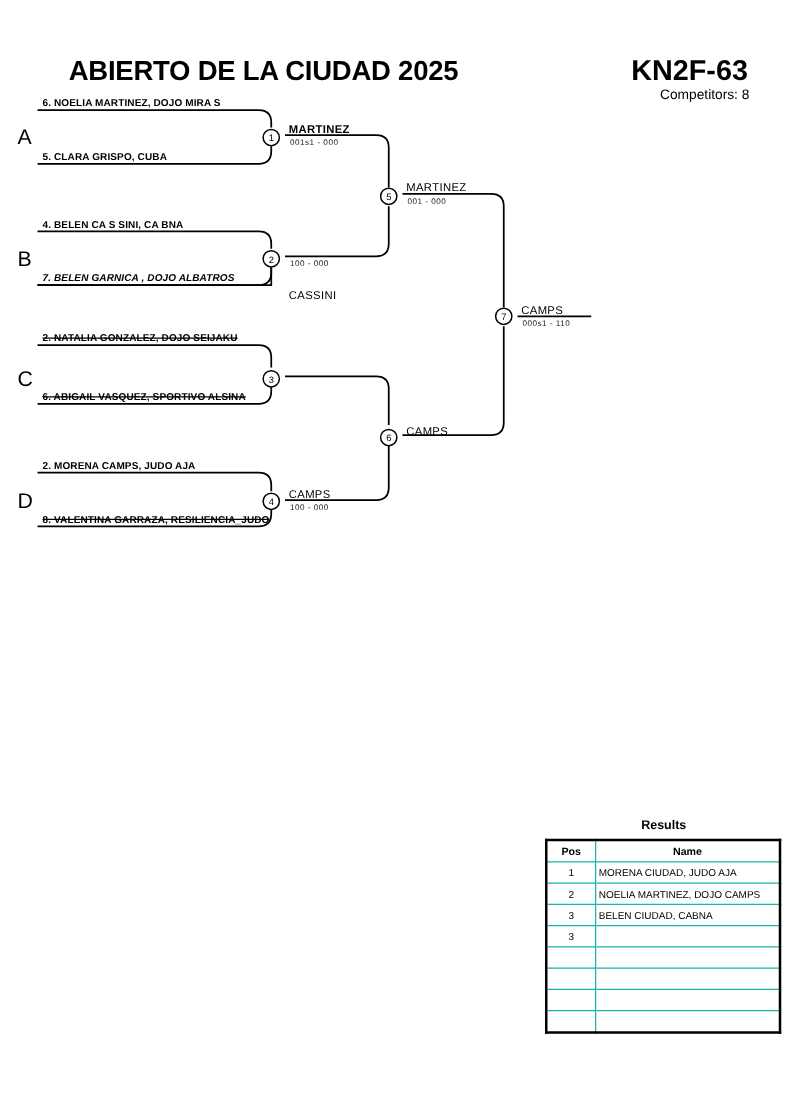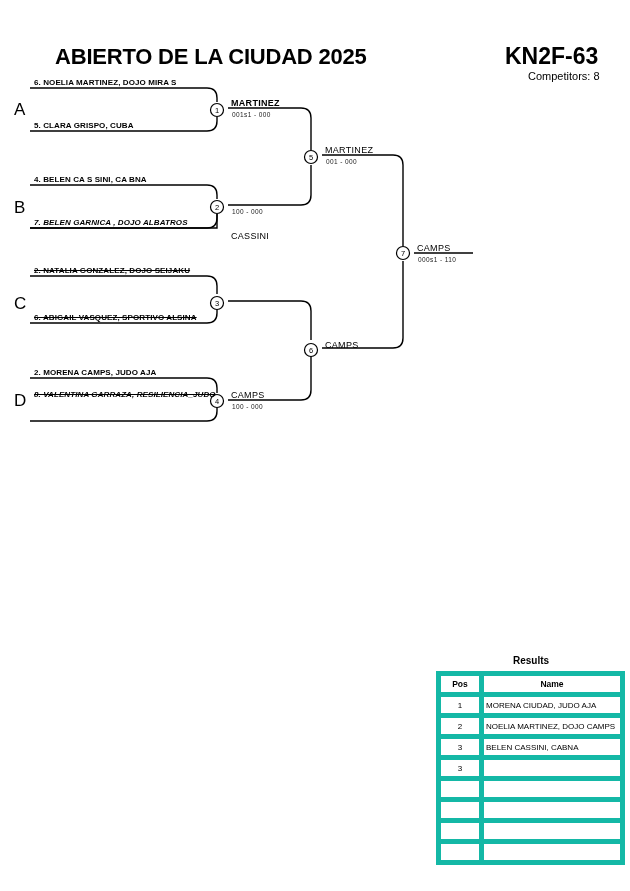--- a/index.html
+++ b/index.html
@@ -117,21 +117,21 @@
     margin-bottom: 5px;
   }
   table.results-table {
     border-collapse: collapse;
     width: 189px;
     border: 2px solid #000;
     table-layout: fixed;
   }
   table.results-table th,
   table.results-table td {
-    border: 5px solid #14b8a6;
+    border: 1px solid #14b8a6;
     height: 16px;
     font-size: 8px;
     font-weight: normal;
     padding: 0 2px;
     overflow: hidden;
     white-space: nowrap;
   }
   table.results-table th {
     font-weight: bold;
     font-size: 8.5px;
@@ -199,21 +199,21 @@
   <div class="grp-letter" style="left:14px; top:294px;">C</div>
   <div class="grp-letter" style="left:14px; top:391px;">D</div>
 
   <div class="seed-name" style="left:34px; top:78px;">6. NOELIA MARTINEZ, DOJO MIRA S</div>
   <div class="seed-name" style="left:34px; top:121px;">5. CLARA GRISPO, CUBA</div>
   <div class="seed-name" style="left:34px; top:175px;">4. BELEN CA S SINI, CA BNA</div>
   <div class="seed-name" style="left:34px; top:218px;font-style:italic;">7. BELEN GARNICA , DOJO ALBATROS</div>
   <div class="seed-name struck" style="left:34px; top:266px;">2. NATALIA GONZALEZ, DOJO SEIJAKU</div>
   <div class="seed-name struck" style="left:34px; top:313px;">6. ABIGAIL VASQUEZ, SPORTIVO ALSINA</div>
   <div class="seed-name" style="left:34px; top:368px;">2. MORENA CAMPS, JUDO AJA</div>
-  <div class="seed-name struck" style="left:34px; top:390px;font-style:italic;">8. VALENTINA GARRAZA, RESILIENCIA_JUDO</div>
+  <div class="seed-name struck" style="left:34px; top:411px;">8. VALENTINA GARRAZA, RESILIENCIA_JUDO</div>
 
   <div class="match-num" style="left:211px; top:106px;">1</div>
   <div class="match-num" style="left:211px; top:203px;">2</div>
   <div class="match-num" style="left:211px; top:299px;">3</div>
   <div class="match-num" style="left:211px; top:397px;">4</div>
   <div class="match-num" style="left:305px; top:153px;">5</div>
   <div class="match-num" style="left:305px; top:346px;">6</div>
   <div class="match-num" style="left:397px; top:249px;">7</div>
 
   <div class="win-name bold" style="left:231px; top:98px;">MARTINEZ</div>
@@ -251,21 +251,21 @@
       <tr>
         <td class="col-pos">1</td>
         <td class="col-name">MORENA CIUDAD, JUDO AJA</td>
       </tr>
       <tr>
         <td class="col-pos">2</td>
         <td class="col-name">NOELIA MARTINEZ, DOJO CAMPS</td>
       </tr>
       <tr>
         <td class="col-pos">3</td>
-        <td class="col-name">BELEN CASSINI, CABNA</td>
+        <td class="col-name">BELEN CIUDAD, CABNA</td>
       </tr>
       <tr>
         <td class="col-pos">3</td>
         <td class="col-name"></td>
       </tr>
       <tr>
         <td class="col-pos"></td>
         <td class="col-name"></td>
       </tr>
       <tr>

